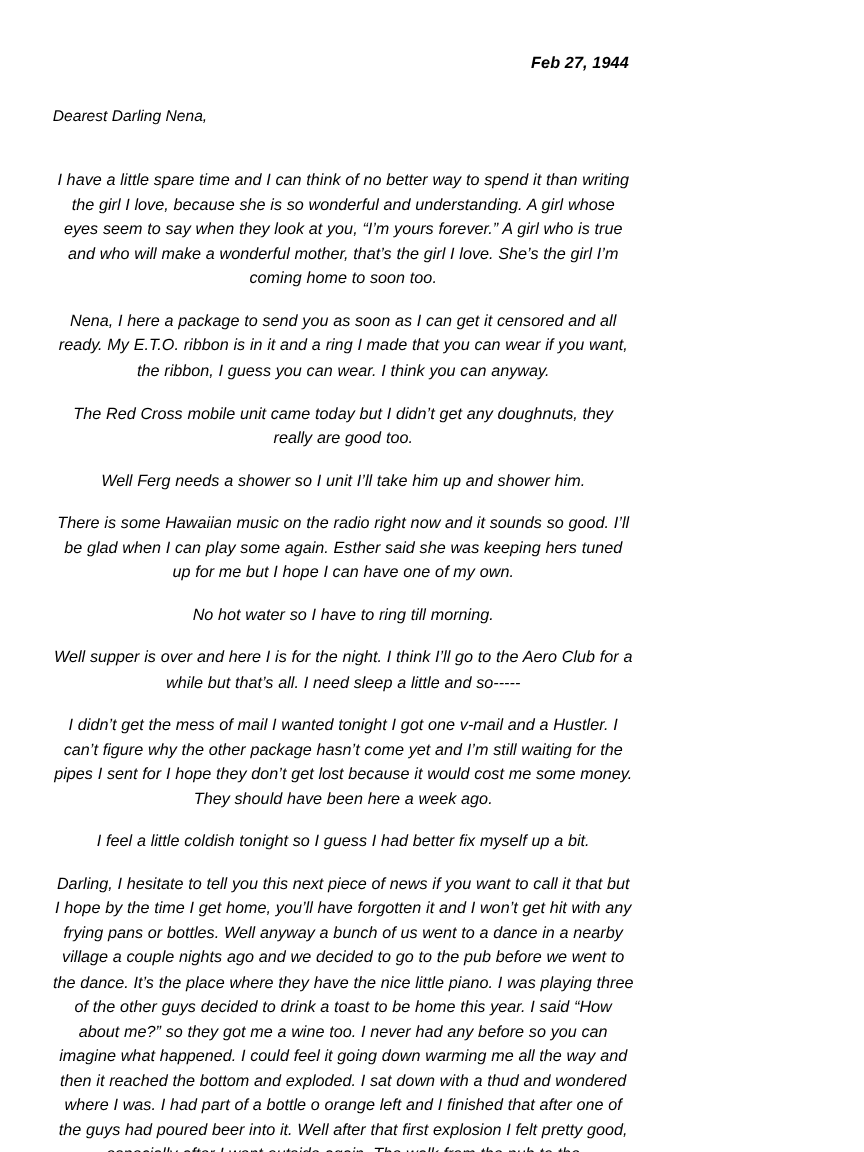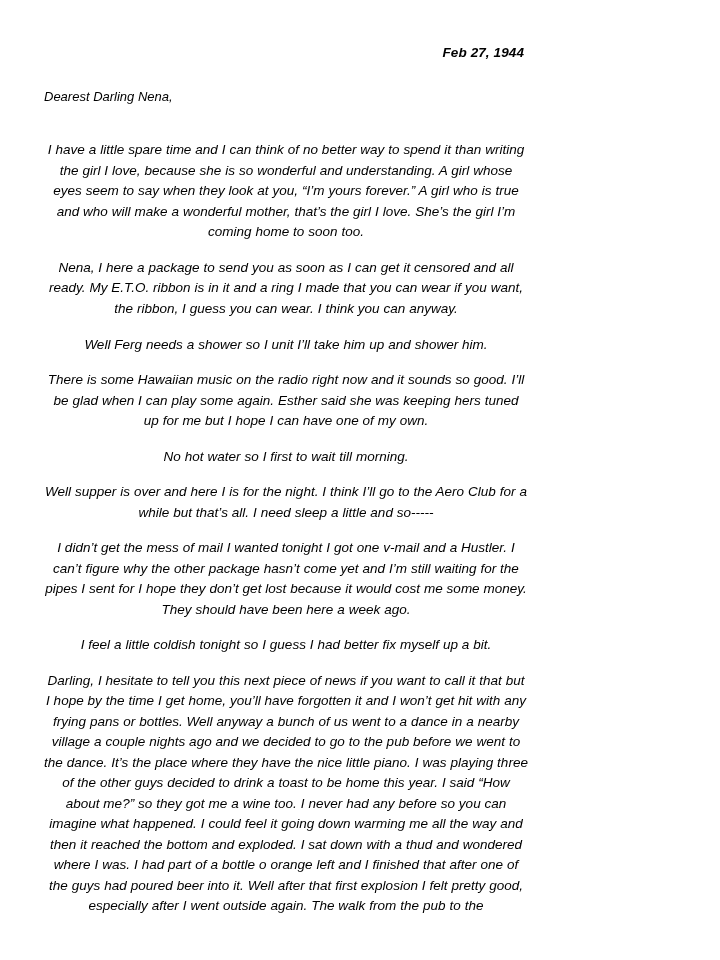--- a/index.html
+++ b/index.html
@@ -48,21 +48,22 @@
 </style>
 </head>
 <body>
 
 <div class="page">
   <div class="date-line">Feb 27, 1944</div>
   <div class="salutation">Dearest Darling Nena,</div>
   <div class="body">
     <p class="para">I have a little spare time and I can think of no better way to spend it than writing the girl I love, because she is so wonderful and understanding.  A girl whose eyes seem to say when they look at you, “I’m yours forever.”  A girl who is true and who will make a wonderful mother, that’s the girl I love.  She’s the girl I’m coming home to soon too.</p>
     <p class="para">Nena, I here a package to send you as soon as I can get it censored and all ready.  My E.T.O. ribbon is in it and a ring I made that you can wear if you want, the ribbon, I guess you can wear.  I think you can anyway.</p>
+    <p class="para">The Red Cross mobile unit came today but I didn’t get any doughnuts, they really are good too.</p>
     <p class="para">Well Ferg needs a shower so I unit I’ll take him up and shower him.</p>
     <p class="para">There is some Hawaiian music on the radio right now and it sounds so good.  I’ll be glad when I can play some again.  Esther said she was keeping hers tuned up for me but I hope I can have one of my own.</p>
-    <p class="para">No hot water so I first to wait till morning.</p>
+    <p class="para">No hot water so I have to ring till morning.</p>
     <p class="para">Well supper is over and here I is for the night.  I think I’ll go to the Aero Club for a while but that’s all.  I need sleep a little and so-----</p>
     <p class="para">I didn’t get the mess of mail I wanted tonight I got one v-mail and a Hustler.  I can’t figure why the other package hasn’t come yet and I’m still waiting for the pipes I sent for I hope they don’t get lost because it would cost me some money.  They should have been here a week ago.</p>
     <p class="para">I feel a little coldish tonight so I guess I had better fix myself up a bit.</p>
     <p class="para">Darling, I hesitate to tell you this next piece of news if you want to call it that but I hope by the time I get home, you’ll have forgotten it and I won’t get hit with any frying pans or bottles.  Well anyway a bunch of us went to a dance in a nearby village a couple nights ago and we decided to go to the pub before we went to the dance.  It’s the place where they have the nice little piano.  I was playing three of the other guys decided to drink a toast to be home this year.  I said “How about me?” so they got me a wine too.  I never had any before so you can imagine what happened.  I could feel it going down warming me all the way and then it reached the bottom and exploded.  I sat down with a thud and wondered where I was.  I had part of a bottle o orange left and I finished that after one of the guys had poured beer into it.  Well after that first explosion I felt pretty good, especially after I went outside again.  The walk from the pub to the</p>
   </div>
 </div>
 
 </body></html>

